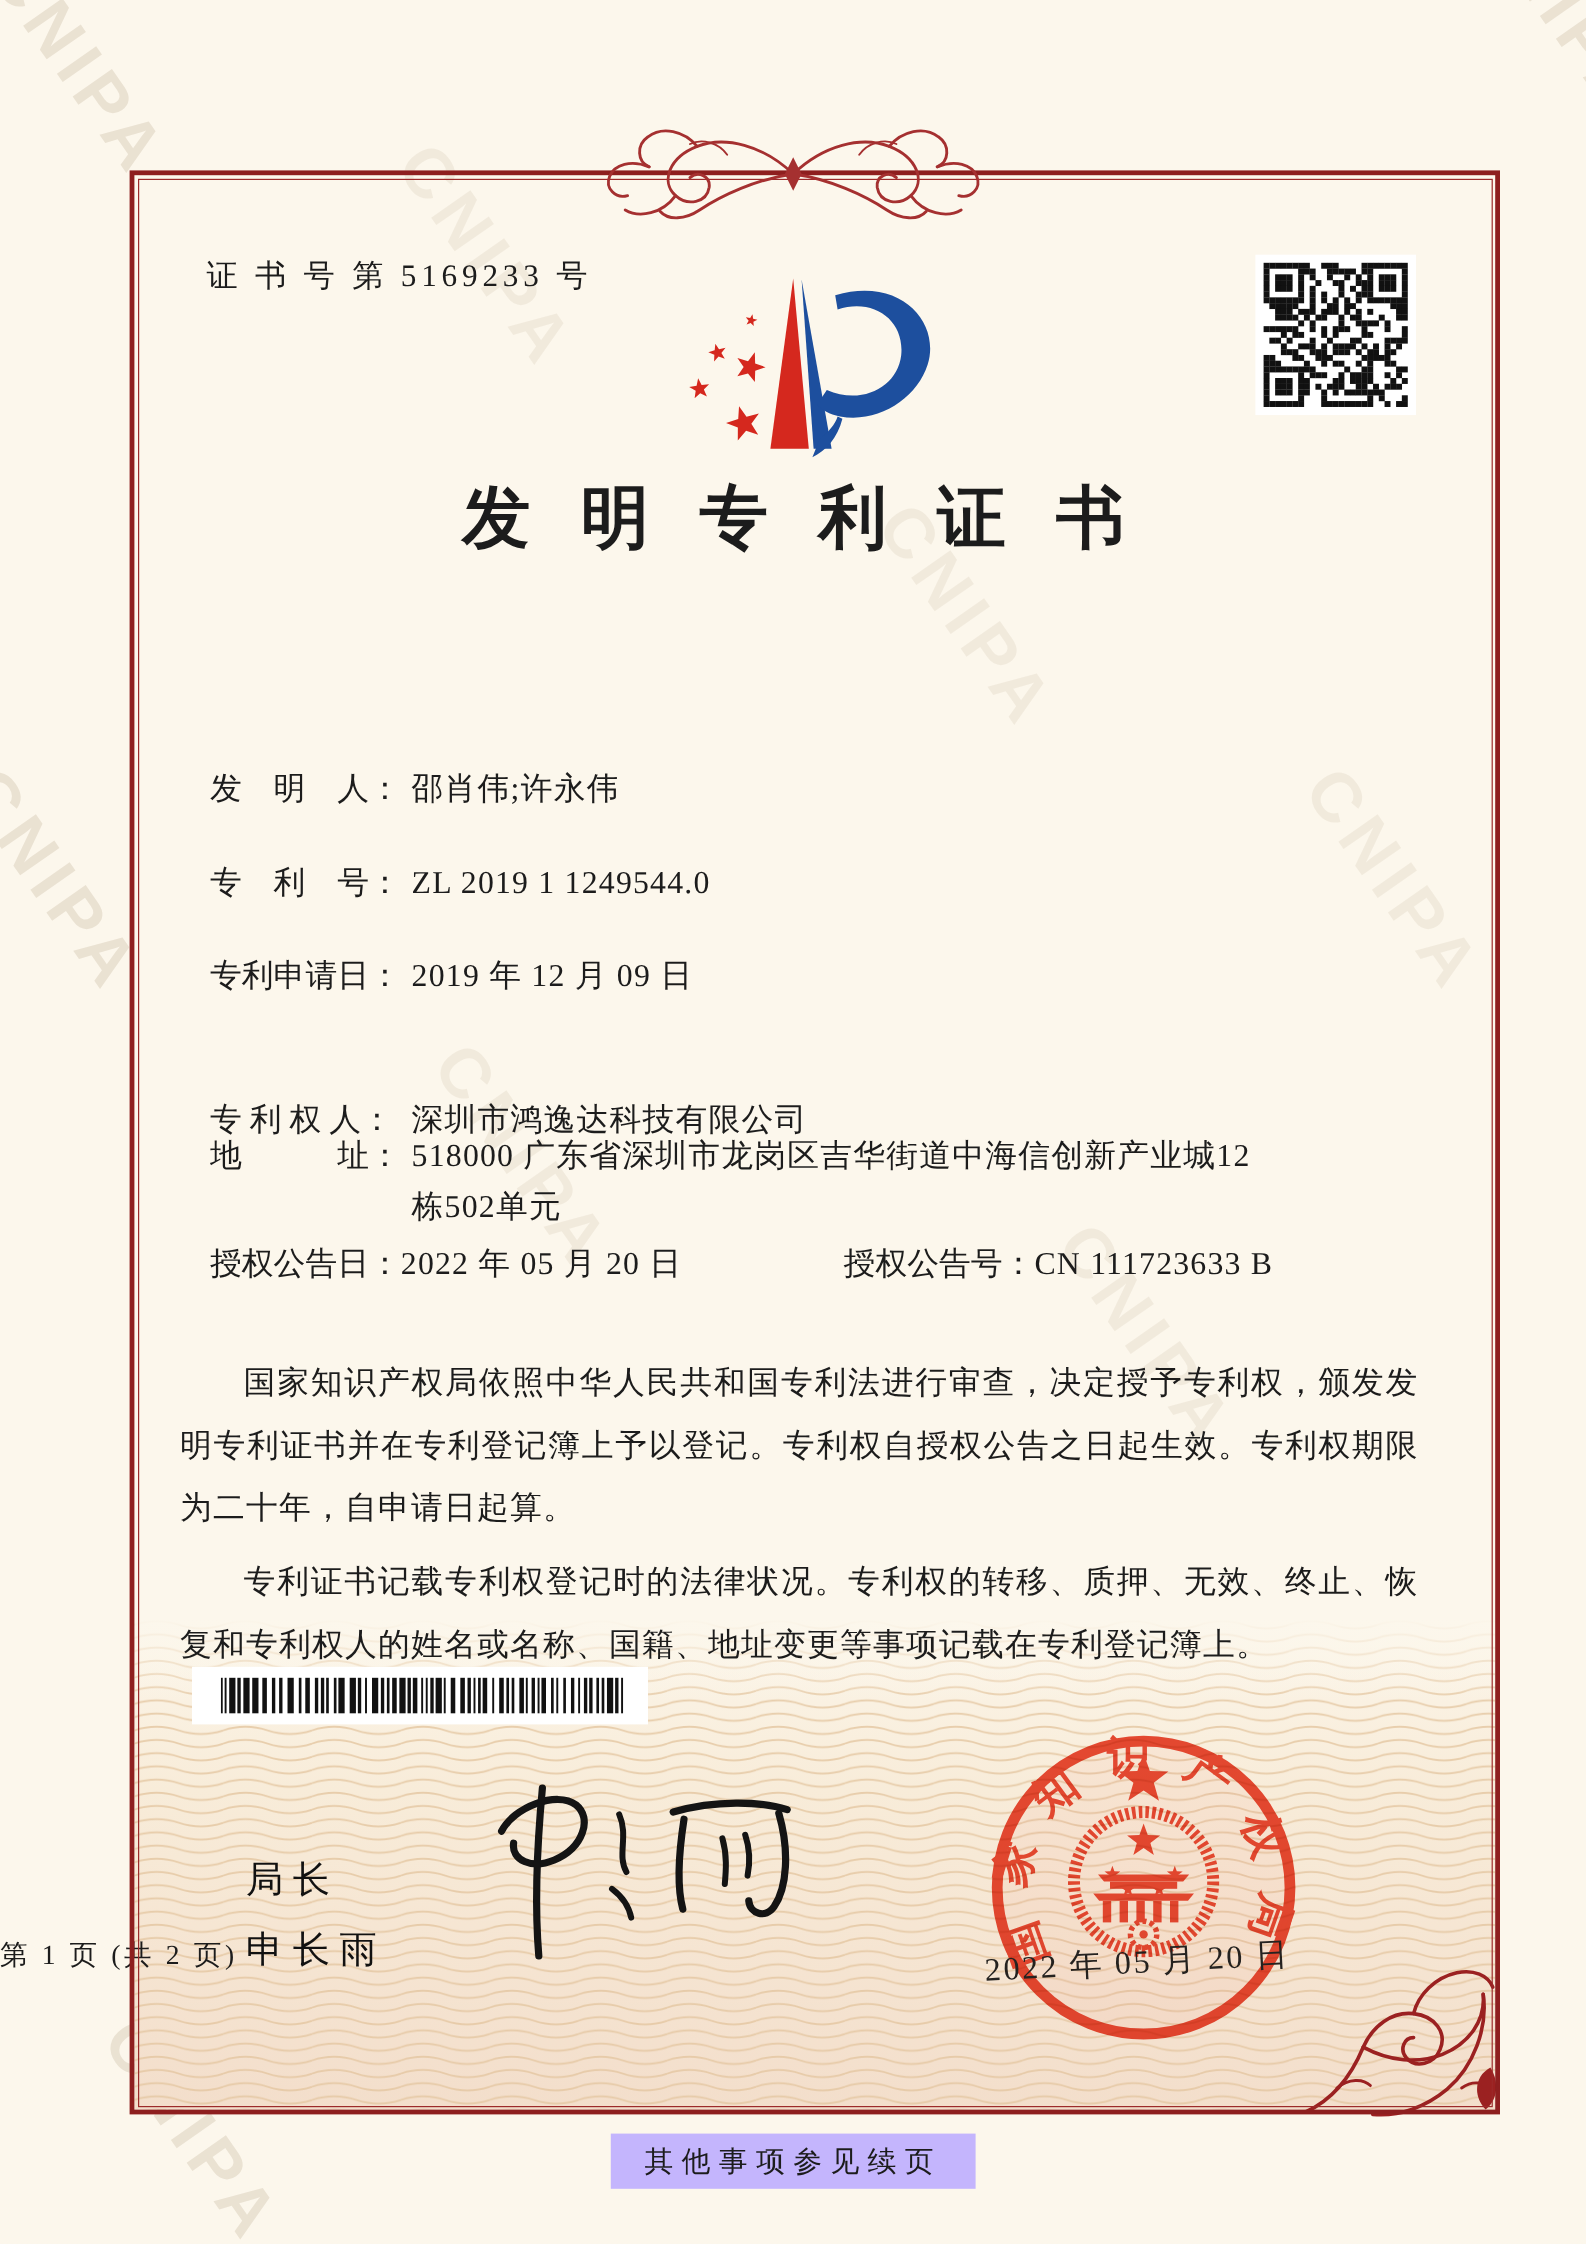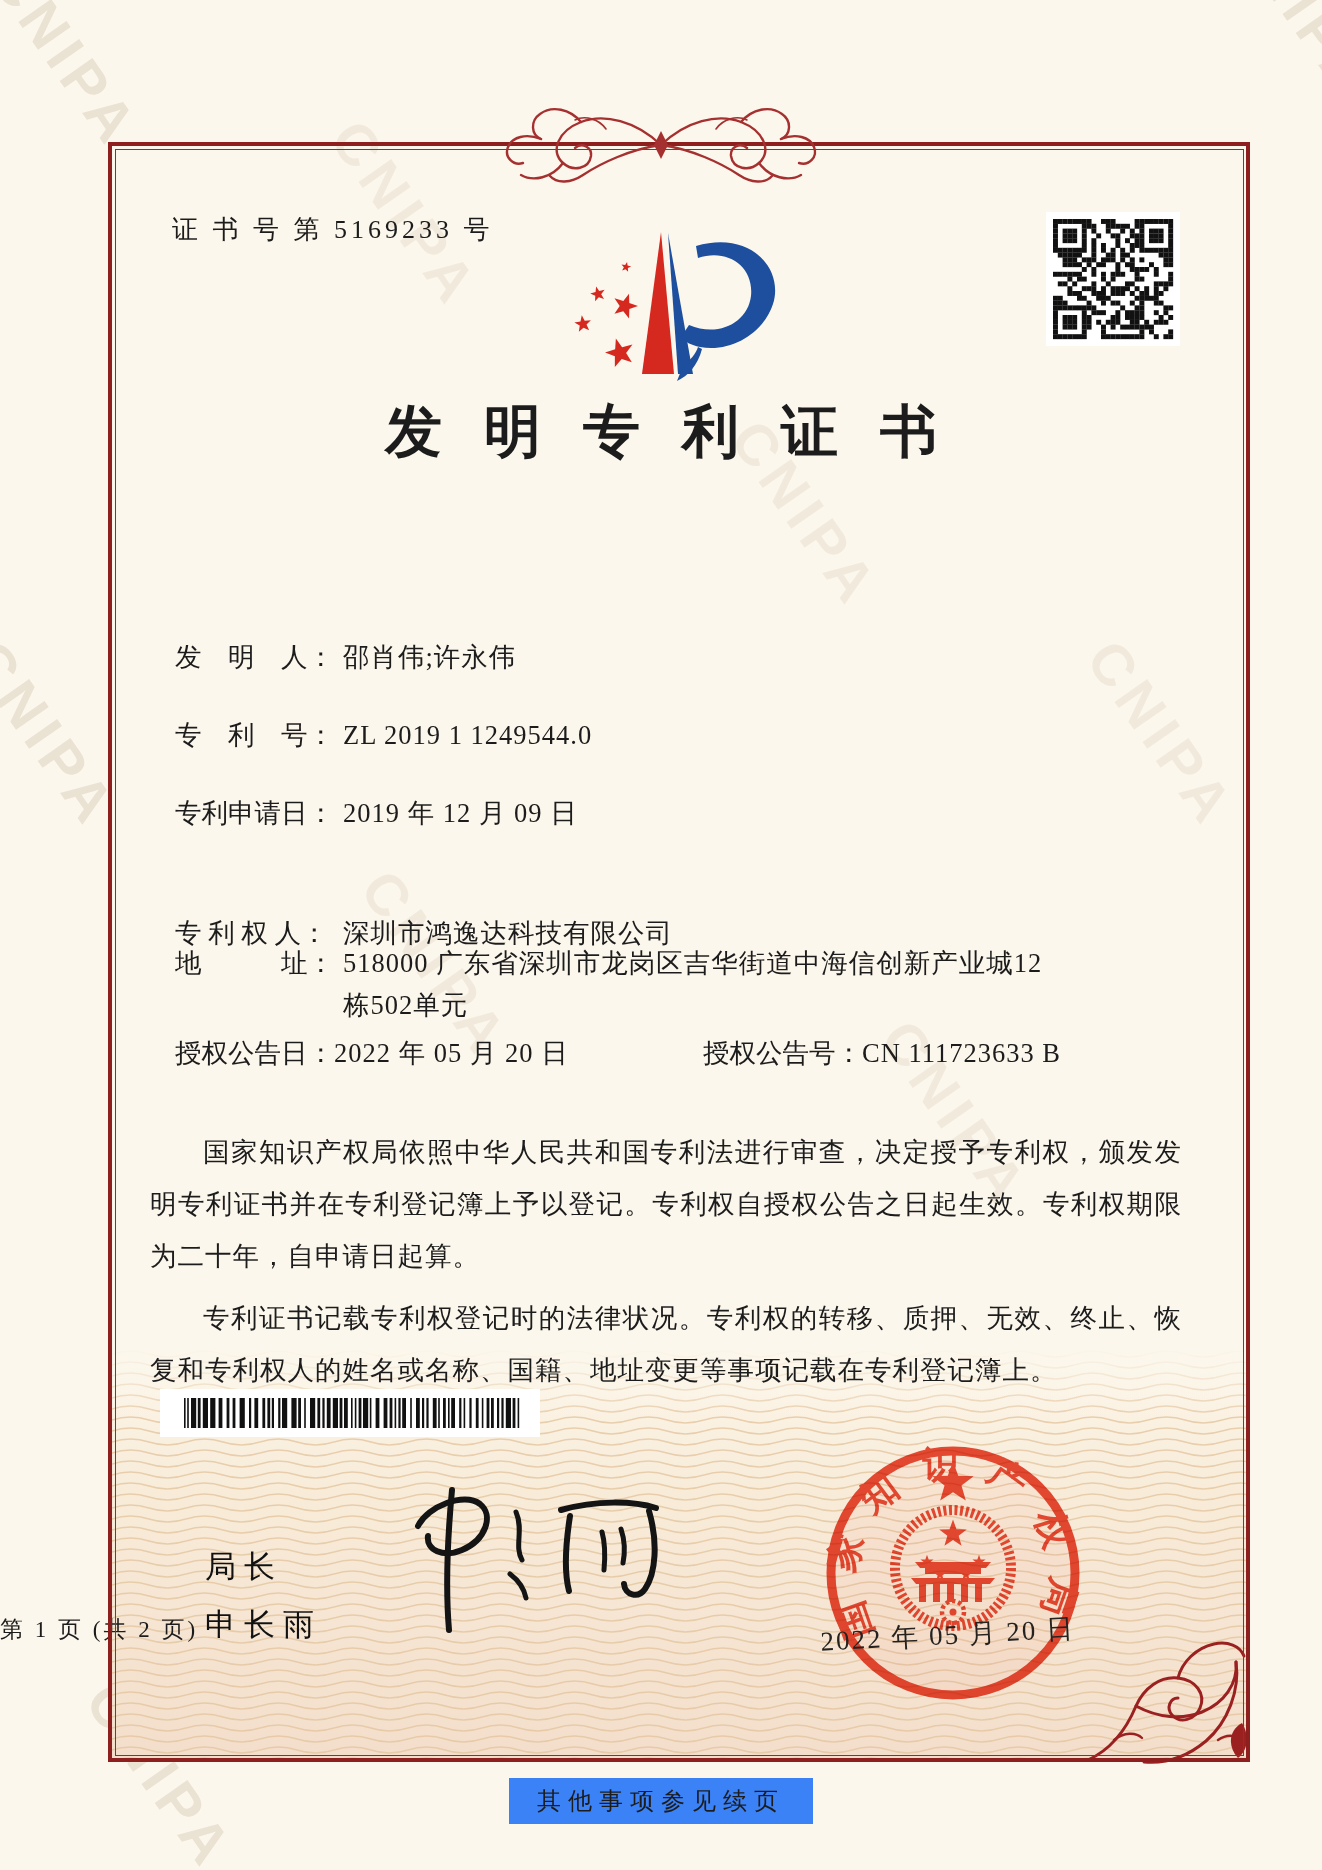--- a/index.html
+++ b/index.html
@@ -66,21 +66,21 @@
   
   .ornament{position:absolute;left:471px;top:93px;z-index:31}
   .corner-flourish{position:absolute;left:1078px;top:1628px;z-index:8}
   
   .page-num{
     position:absolute;left:0;top:1614px;width:100%;text-align:left;
     font-size:23px;letter-spacing:3px;z-index:6;
   }
   .note{
     position:absolute;left:50%;top:1778px;transform:translateX(-50%);
-    background:#3b82f6;padding:7px 28px;font-size:24px;letter-spacing:7px;z-index:6;
+    background:#c4b5fd;padding:7px 28px;font-size:24px;letter-spacing:7px;z-index:6;
     white-space:nowrap;
   }
 </style>
 </head>
 <body>
 
 <div class="page">
 
   <span class="wm" style="left:-40px;top:20px">CNIPA</span>
   <span class="wm" style="left:1196px;top:-28px">CNIPA</span>

